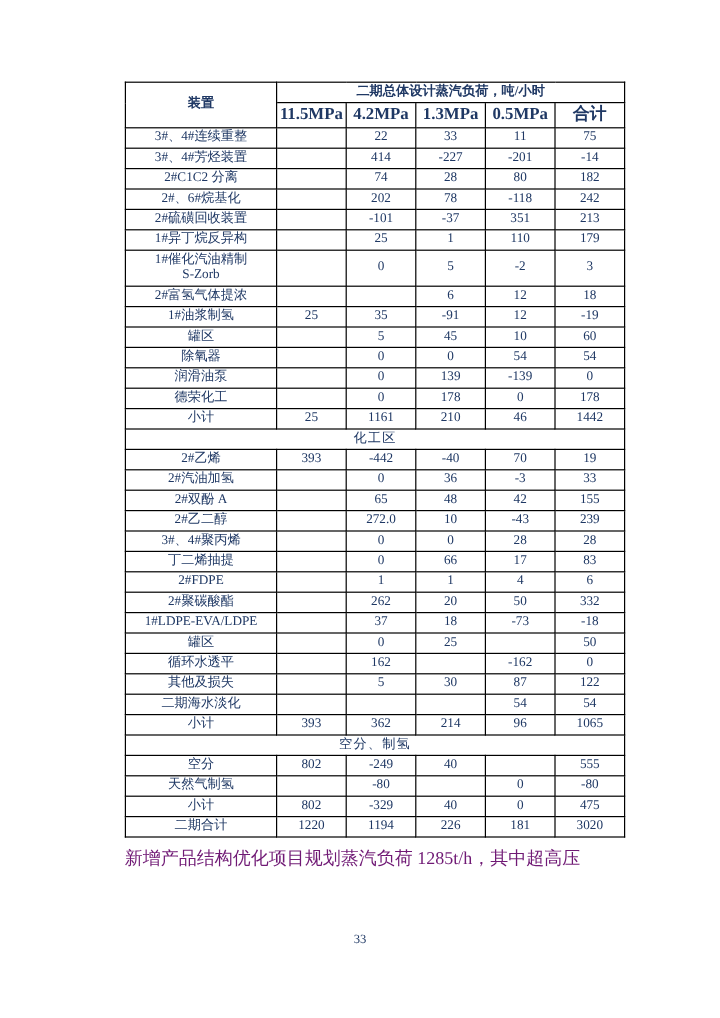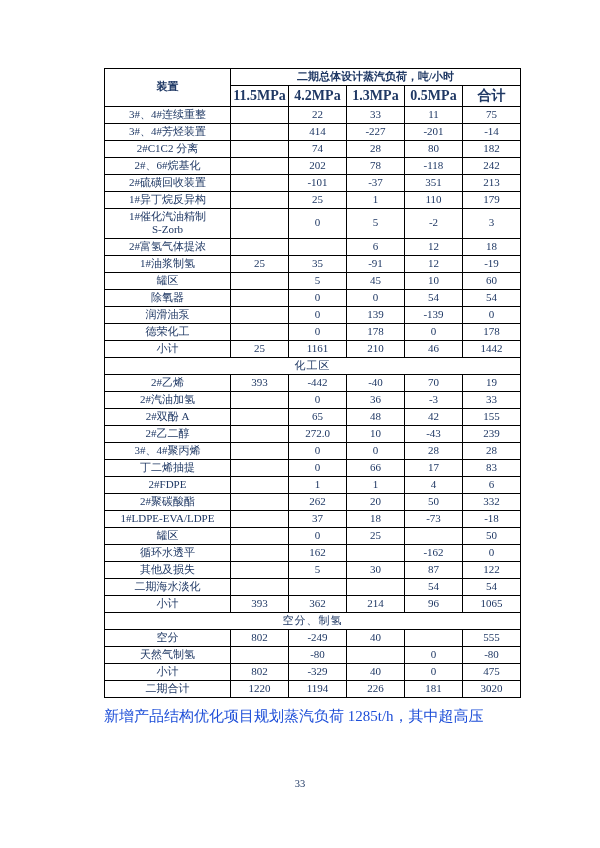--- a/index.html
+++ b/index.html
@@ -60,21 +60,21 @@
     text-align: center;
     letter-spacing: 1px;
   }
   p.body-paragraph {
     margin: 8px 0 0 0;
     width: 416px;
     font-size: 15px;
     line-height: 1.45;
     text-align: justify;
     text-justify: inter-ideograph;
-    color: #1d4ed8;
+    color: #701a75;
   }
   .page-number {
     position: absolute;
     top: 778px;
     left: 0;
     width: 600px;
     text-align: center;
     font-size: 10.5px;
     color: #1f3864;
   }

